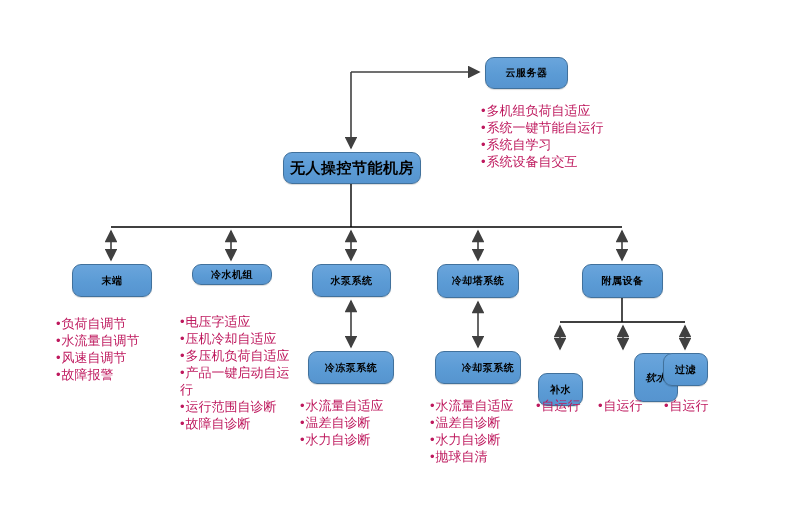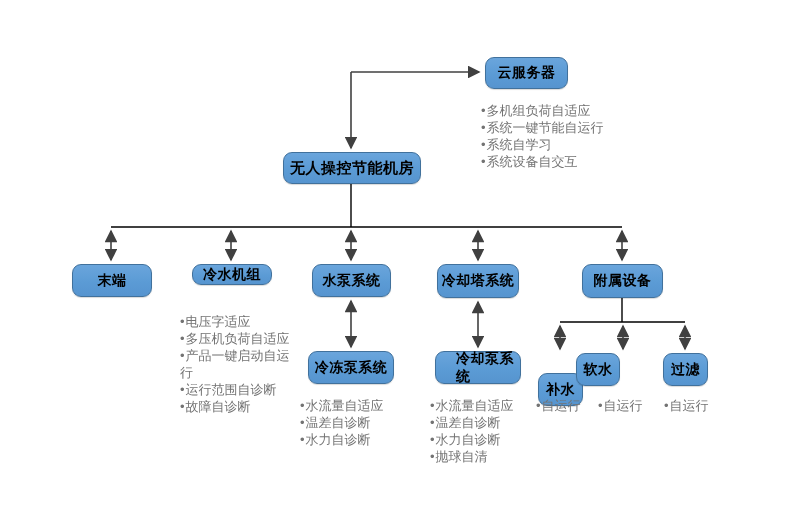--- a/index.html
+++ b/index.html
@@ -6,27 +6,27 @@
   #canvas {
     position:relative; width:794px; height:518px; background:#ffffff;
     font-family:"Liberation Sans", sans-serif; color:#000; overflow:hidden;
   }
   svg.connectors { position:absolute; left:0; top:0; width:794px; height:518px; }
   .node {
     position:absolute; box-sizing:border-box;
     background:linear-gradient(180deg,#6aa5dc 0%,#5b9bd5 55%,#5694cf 100%);
     border:1.5px solid #41719c; border-radius:9px;
     display:flex; align-items:center; justify-content:center;
-    font-weight:bold; font-size:14px; color:#000; letter-spacing:0.5px;
+    font-weight:bold; font-size:10px; color:#000; letter-spacing:0.5px;
     box-shadow:0 1px 1px rgba(0,0,0,0.15);
   }
   .node.root { font-size:15px; }
   ul.features {
     position:absolute; list-style:none; margin:0; padding:0;
-    font-size:13px; line-height:17px; color:#737373;
+    font-size:13px; line-height:17px; color:#be185d;
   }
   ul.features li::before { content:"\2022"; margin-right:1px; }
 </style>
 </head>
 <body>
 
 <div id="canvas">
 
   <svg class="connectors" viewBox="0 0 794 518" xmlns="http://www.w3.org/2000/svg">
     <defs>
@@ -74,34 +74,41 @@
   <div class="node" style="left:437px; top:264px; width:82px; height:34px;">冷却塔系统</div>
 
   <div class="node" style="left:582px; top:264px; width:81px; height:34px;">附属设备</div>
 
   <div class="node" style="left:308px; top:351px; width:86px; height:33px;">冷冻泵系统</div>
 
   <div class="node" style="left:435px; top:351px; width:86px; height:33px;padding-left:20px;">冷却泵系统</div>
 
   <div class="node" style="left:538px; top:353px; width:45px; height:33px;margin-top:20px;">补水</div>
 
-  <div class="node" style="left:576px; top:353px; width:44px; height:33px;">软水</div>
+  <div class="node" style="left:634px; top:353px; width:44px; height:49px;font-style:italic;">软水</div>
 
   <div class="node" style="left:663px; top:353px; width:45px; height:33px;">过滤</div>
 
   <ul class="features" style="left:481px; top:102px; width:134px;">
       <li>多机组负荷自适应</li>
       <li>系统一键节能自运行</li>
       <li>系统自学习</li>
       <li>系统设备自交互</li>
     </ul>
 
+  <ul class="features" style="left:56px; top:315px; width:122px;">
+      <li>负荷自调节</li>
+      <li>水流量自调节</li>
+      <li>风速自调节</li>
+      <li>故障报警</li>
+    </ul>
 
   <ul class="features" style="left:180px; top:313px; width:112px;">
       <li>电压字适应</li>
+      <li>压机冷却自适应</li>
       <li>多压机负荷自适应</li>
       <li>产品一键启动自运行</li>
       <li>运行范围自诊断</li>
       <li>故障自诊断</li>
     </ul>
 
   <ul class="features" style="left:300px; top:397px; width:120px;">
       <li>水流量自适应</li>
       <li>温差自诊断</li>
       <li>水力自诊断</li>

